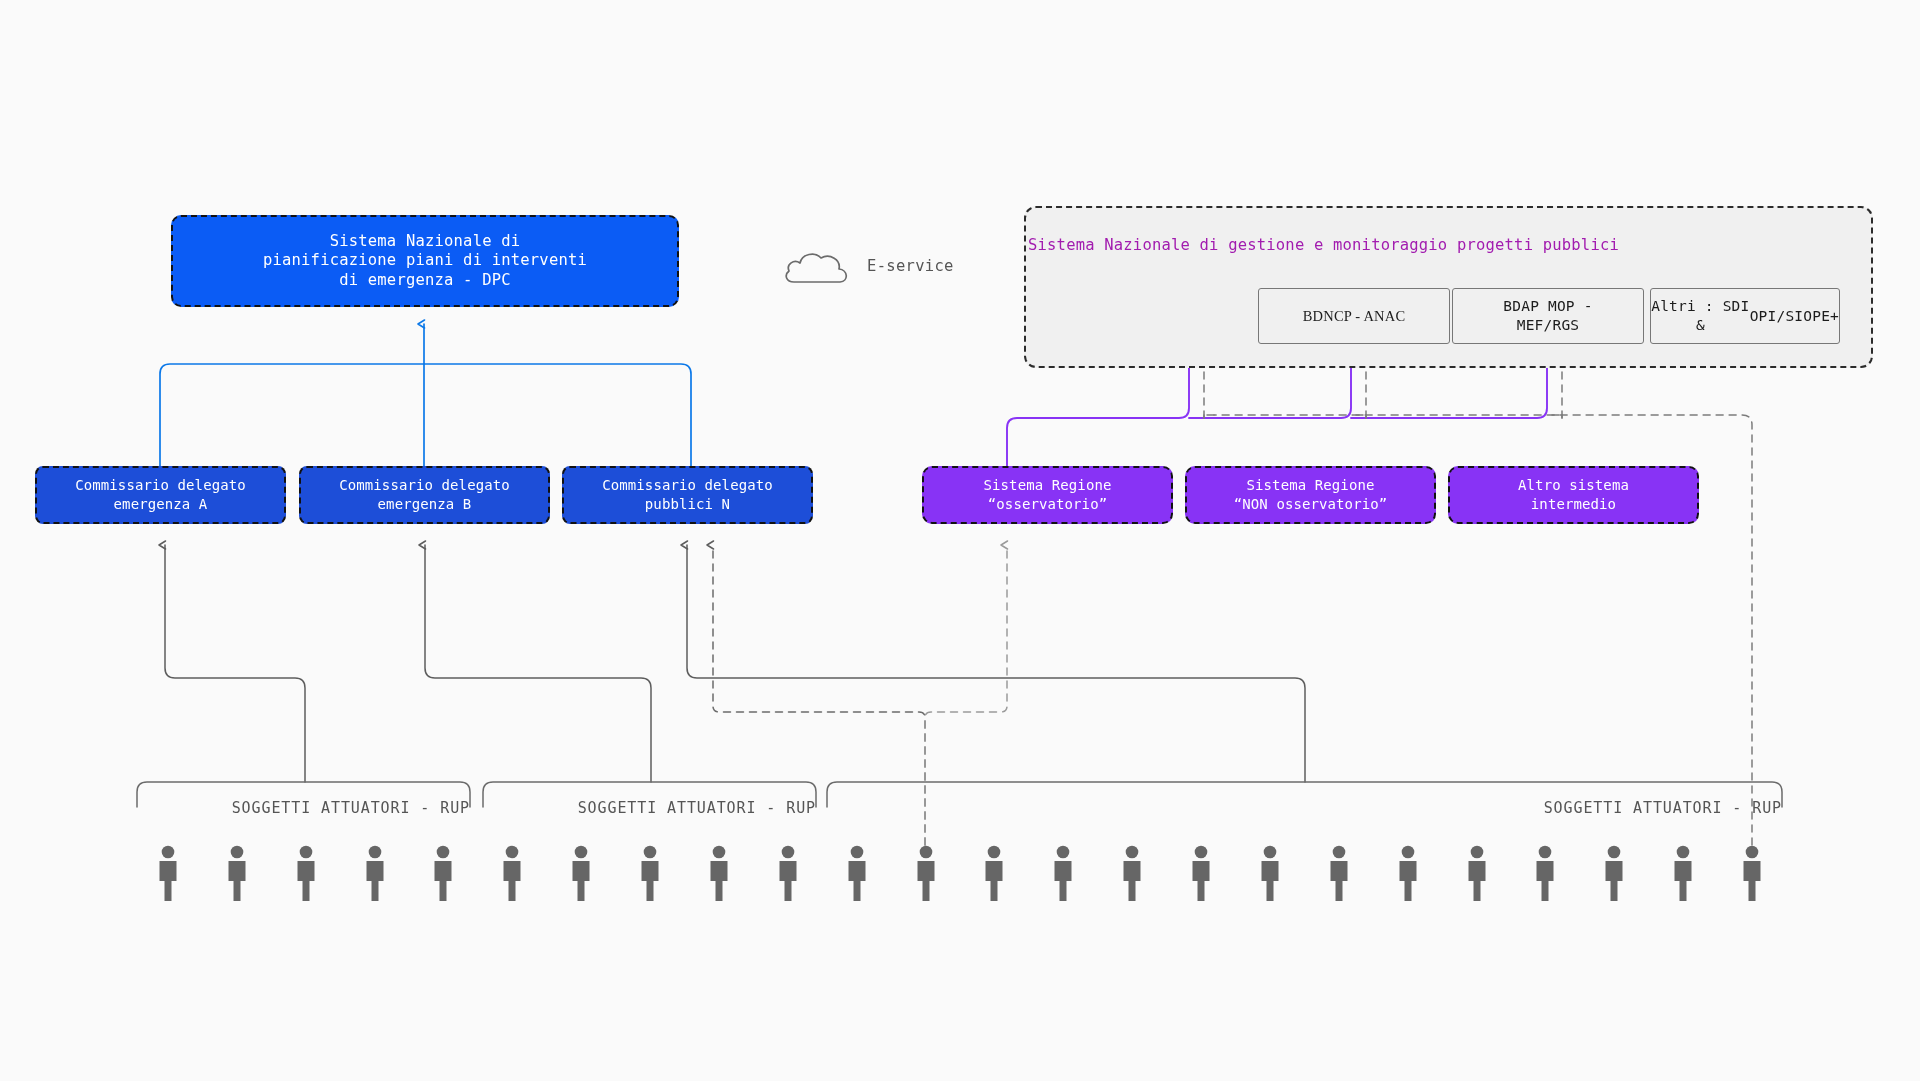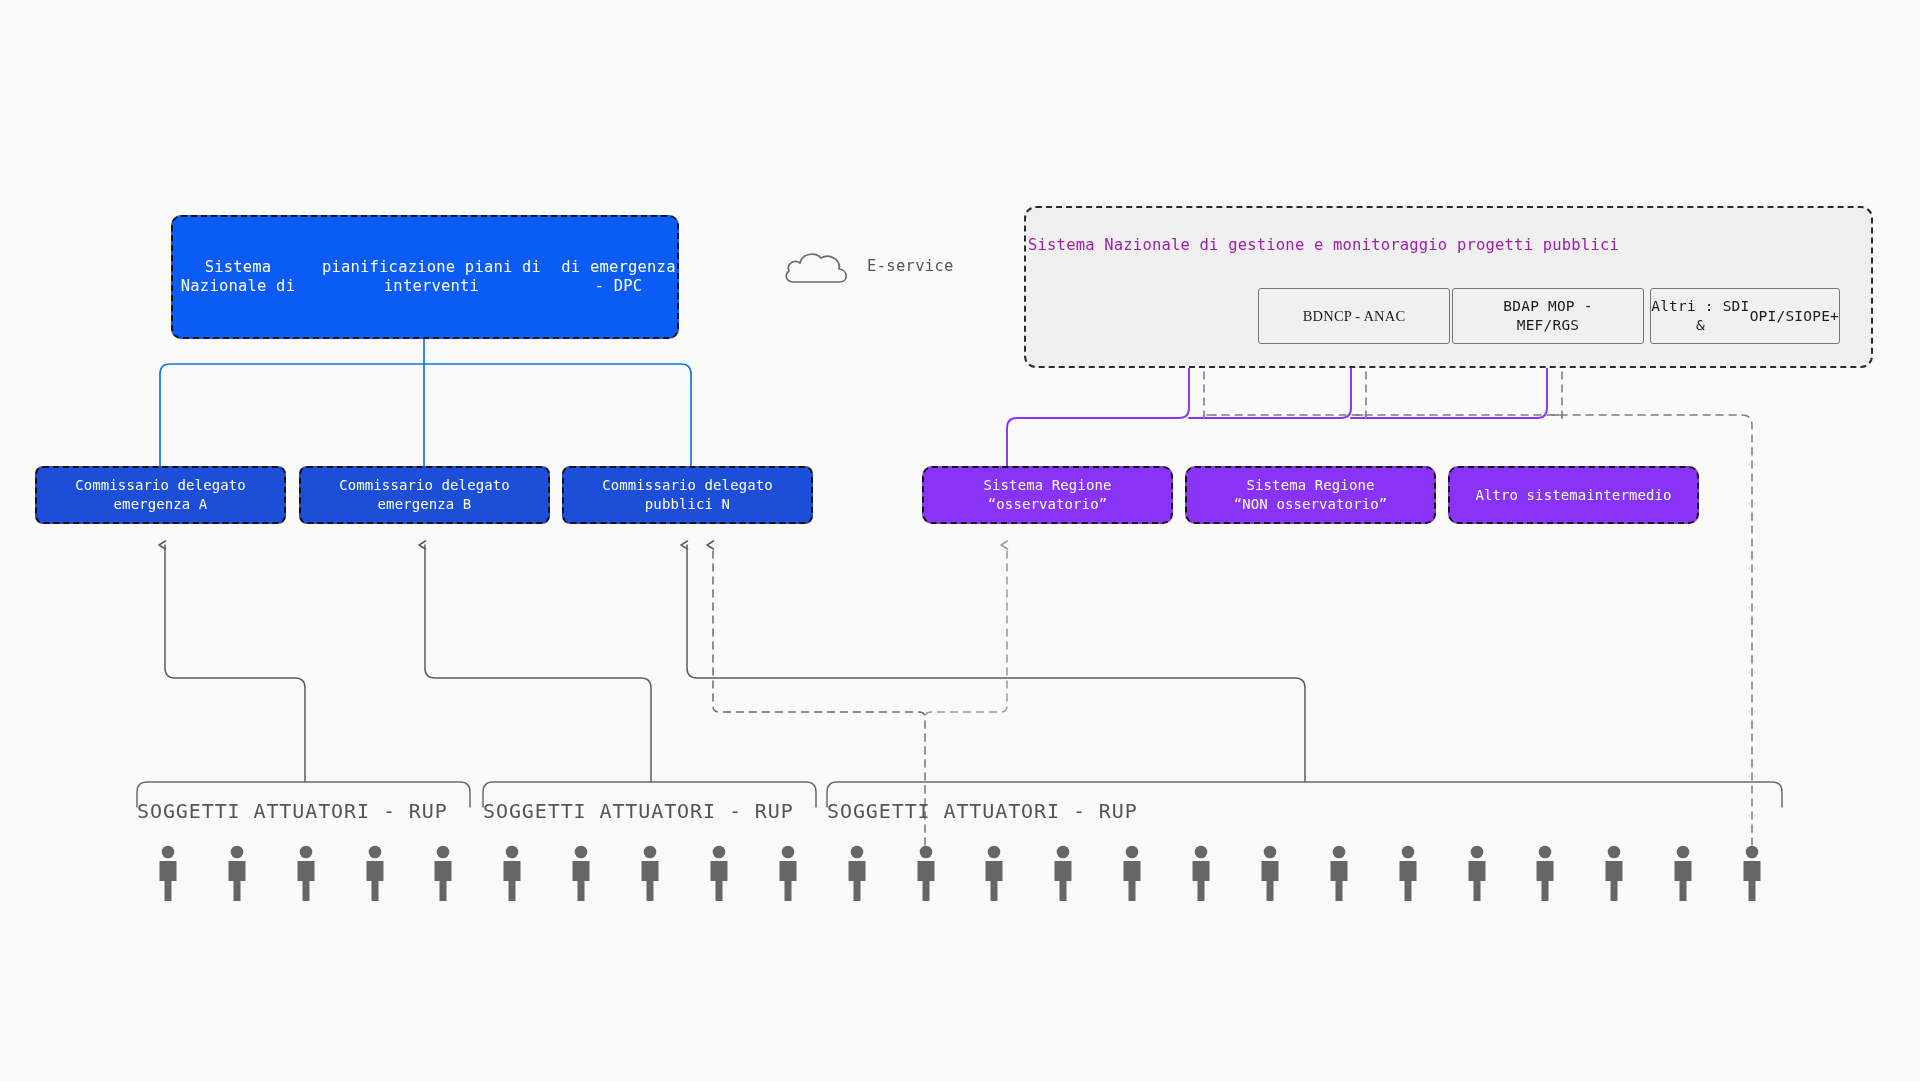--- a/index.html
+++ b/index.html
@@ -44,22 +44,22 @@
     background:#f0f0f0;border:1.6px solid #777;border-radius:3px;
     color:#1c1c1c;font-size:14.5px;line-height:19px;letter-spacing:.2px;
   }
 
   
   #eservice{position:absolute;left:781px;top:245px;display:flex;align-items:center;gap:14px;}
   #eservice .lbl{font-size:15.5px;color:#555;letter-spacing:.3px;}
 
   
   .brace-label{
-    position:absolute;font-size:20px;color:#555;letter-spacing:.9px;
-    text-align:left;white-space:nowrap;
+    position:absolute;font-size:15px;color:#555;letter-spacing:.9px;
+    text-align:right;white-space:nowrap;
   }
 
   .person{position:absolute;width:26px;height:56px;}
 </style>
 </head>
 <body>
 
 <div id="stage">
 
   <svg id="wires" viewBox="0 0 1920 1081" xmlns="http://www.w3.org/2000/svg">
@@ -123,21 +123,21 @@
 
       <g stroke="#6b6b6b" stroke-width="1.5">
         <path d="M137,807 L137,792 Q137,782 147,782 L460,782 Q470,782 470,792 L470,807"></path>
         <path d="M483,807 L483,792 Q483,782 493,782 L806,782 Q816,782 816,792 L816,807"></path>
         <path d="M827,807 L827,792 Q827,782 837,782 L1772,782 Q1782,782 1782,792 L1782,807"></path>
       </g>
 
     </g>
   </svg>
 
-  <div class="node blue-root" style="left:171px;top:215px;width:508px;height:124px;flex-direction:row;gap:18px;">
+  <div class="node blue-root" style="left:171px;top:215px;width:508px;height:92px;flex-direction:column;">
     <span>Sistema Nazionale di</span>
     <span>pianificazione piani di interventi</span>
     <span>di emergenza - DPC</span>
   </div>
 
   <div id="eservice">
     <svg width="72" height="42" viewBox="0 0 72 42">
       <path d="M13,37 C5,37 3,30 8,26 C5,19 13,14 19,18 C21,9 34,6 40,13
                C49,8 60,15 58,24 C67,25 68,36 59,37 Z" fill="none" stroke="#6b6b6b" stroke-width="1.7" stroke-linejoin="round"></path>
     </svg>
@@ -174,21 +174,21 @@
   </div>
 
   <div class="node purple-box" style="left:882px;top:466px;width:251px;height:58px;flex-direction:column;">
     <span>Sistema Regione</span>
     <span>“osservatorio”</span>
   </div>
   <div class="node purple-box" style="left:1145px;top:466px;width:251px;height:58px;flex-direction:column;">
     <span>Sistema Regione</span>
     <span>“NON osservatorio”</span>
   </div>
-  <div class="node purple-box" style="left:1408px;top:466px;width:251px;height:58px;flex-direction:row;">
+  <div class="node purple-box" style="left:1408px;top:466px;width:251px;height:58px;flex-direction:column;">
     <span>Altro sistema</span>
     <span>intermedio</span>
   </div>
 
   <div class="brace-label" style="left:137px;top:799px;width:333px;">SOGGETTI ATTUATORI - RUP</div>
   <div class="brace-label" style="left:483px;top:799px;width:333px;">SOGGETTI ATTUATORI - RUP</div>
   <div class="brace-label" style="left:827px;top:799px;width:955px;">SOGGETTI ATTUATORI - RUP</div>
 
   <div id="actors">
       <svg class="person" viewBox="0 0 26 56" style="left: 155px; top: 845px;">

